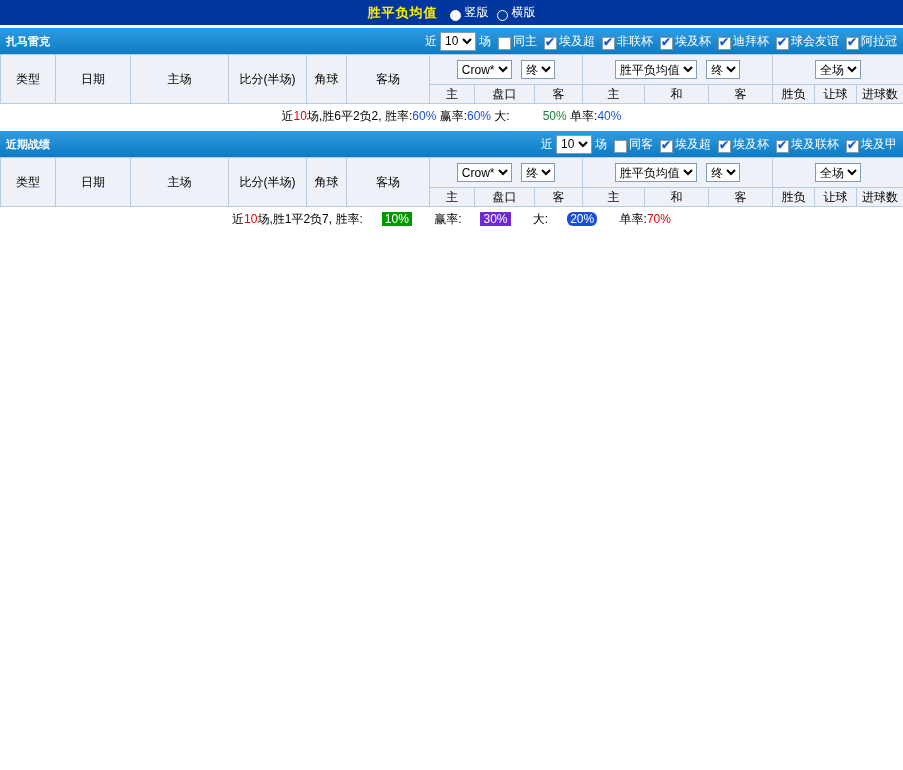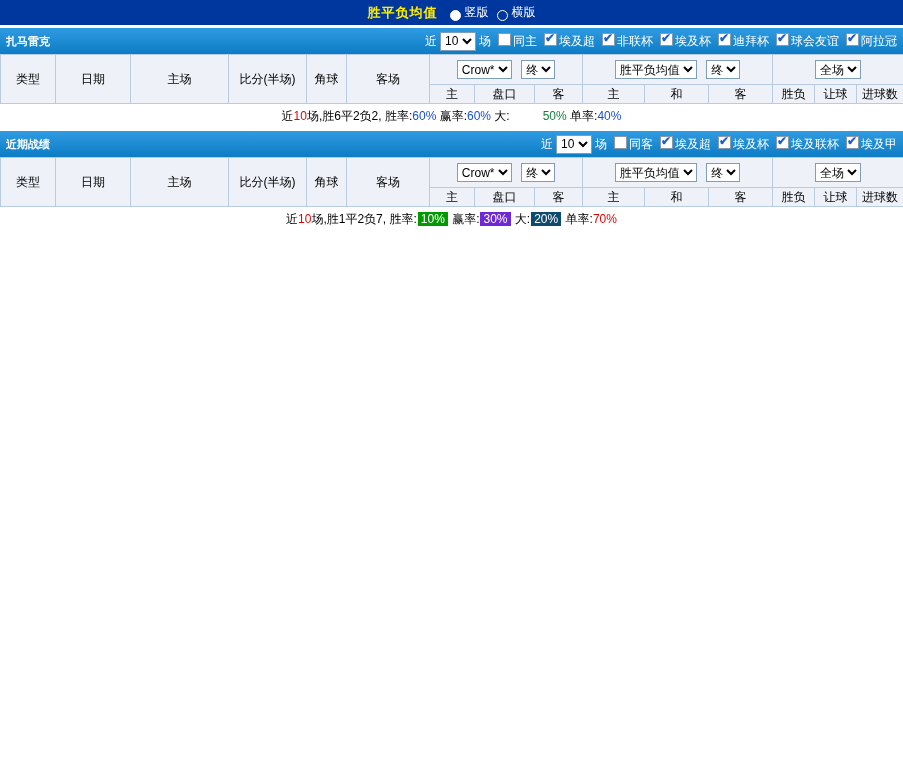--- a/index.html
+++ b/index.html
@@ -8,31 +8,31 @@
   .topbar{height:25px;background:#00379e;display:flex;align-items:center;justify-content:center;color:#fff}
   .topbar .title{color:#ffee00;font-weight:bold;font-size:13px;letter-spacing:1px;margin-right:4px}
   .topbar label{display:flex;align-items:flex-end;cursor:pointer}
   .radio{appearance:none;-webkit-appearance:none;width:11px;height:11px;border:1px solid #fff;border-radius:50%;background:transparent;margin:0 4px 0 8px;flex:none;cursor:pointer}
   .radio:checked{background:#fff}
   .section{margin-top:3px}
   .section-bar{height:26px;background:linear-gradient(#2f9be2,#0d7cc4);display:flex;align-items:center;justify-content:space-between;padding:0 6px;color:#fff}
   .team-name{font-weight:bold;font-size:11px}
   .filters{display:flex;align-items:center;white-space:nowrap}
   select{font-family:inherit;font-size:12px;height:19px;border:1px solid #7f9db9;background:#fff;margin:0 3px}
-  .chk{display:flex;align-items:flex-start;color:#fff;cursor:pointer}
+  .chk{display:flex;align-items:flex-end;color:#fff;cursor:pointer}
   input[type=checkbox]{appearance:none;-webkit-appearance:none;width:13px;height:13px;background:#fff;border:1px solid #8899aa;margin:0 2px 0 7px;position:relative;flex:none;cursor:pointer}
   input[type=checkbox]:checked::after{content:"✔";position:absolute;left:0;top:-3px;font-size:12px;font-weight:bold;color:#1b5fd0}
   table.grid{width:903px;border-collapse:collapse;table-layout:fixed}
   .grid th,.grid td{border:1px solid #b7cbe1;text-align:center;padding:0 1px;overflow:hidden;white-space:nowrap}
   .grid thead th{background:#eef2f8;font-weight:normal}
   .grid thead tr.r1 th{height:30px}
   .grid thead tr.r2 th{height:19px}
   .summary{height:24px;display:flex;align-items:center;justify-content:center}
   .summary span{white-space:pre}
-  .badge{padding:0 3px;margin:0 1px}
+  .badge{padding:0 3px;margin:0 19px}
 </style>
 </head>
 <body>
 
 <div class="topbar">
   <span class="title">胜平负均值</span>
   <label>
     <input type="radio" name="layout-mode" class="radio" checked="" style="">
     <span>竖版</span>
   </label>
@@ -231,17 +231,17 @@
     <tbody></tbody>
   </table>
   <div class="summary">
       <span>近</span>
       <span style="color: rgb(230, 0, 0);">10</span>
       <span>场,胜1平2负7, 胜率:</span>
       <span class="badge" style="background: rgb(0, 153, 0); color: rgb(255, 255, 255);">10%</span>
       <span> 赢率:</span>
       <span class="badge" style="background: #6d28d9; color: rgb(255, 255, 255);">30%</span>
       <span> 大:</span>
-      <span class="badge" style="background: #0c4a6e; color: rgb(255, 255, 255);">20%</span>
+      <span class="badge" style="background: #1d4ed8; color: rgb(255, 255, 255); border-radius: 6px;">20%</span>
       <span> 单率:</span>
       <span style="color: rgb(230, 0, 0);">70%</span>
     </div>
 </div>
 
 </body></html>

